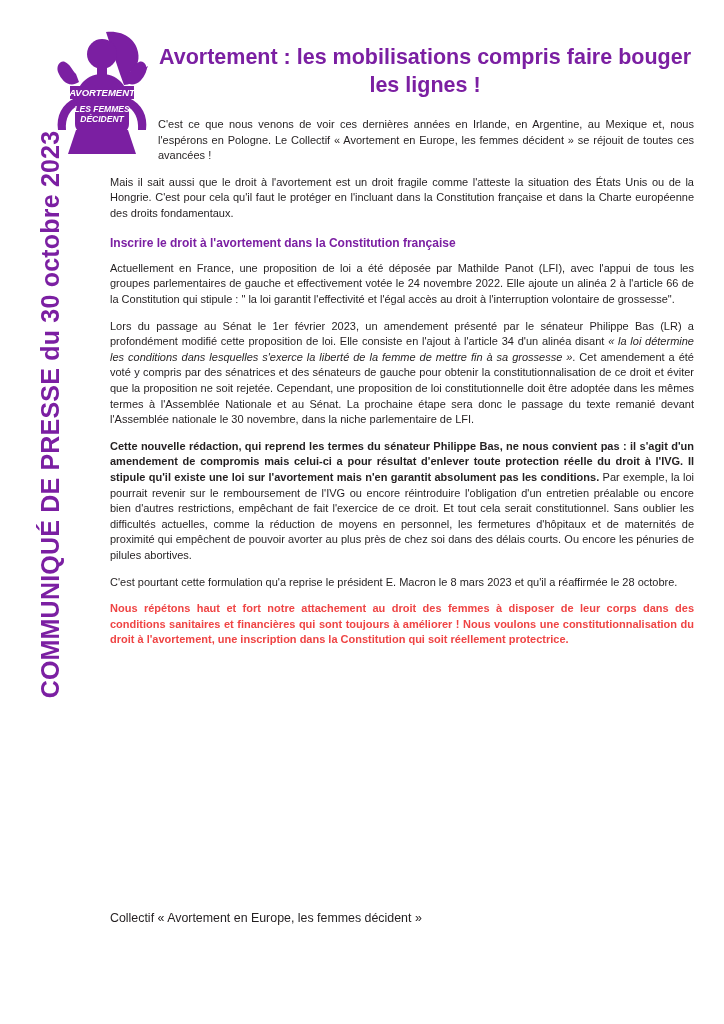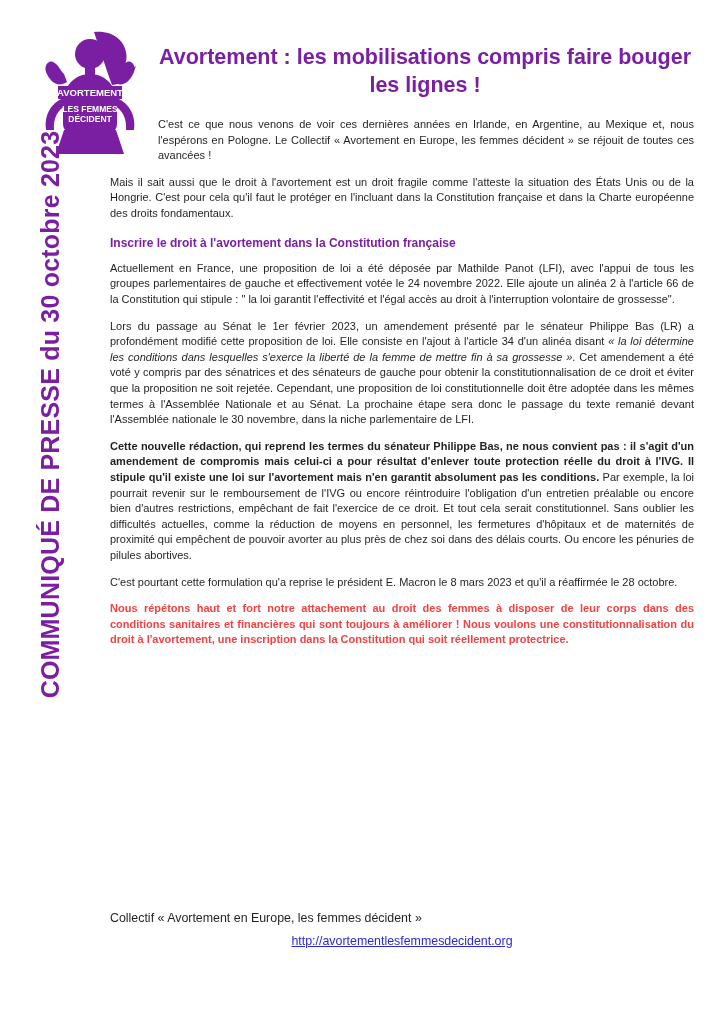--- a/index.html
+++ b/index.html
@@ -41,24 +41,25 @@
     font-size: 25px;
     font-weight: bold;
     color: #7b1fa2;
     letter-spacing: 0.2px;
     white-space: nowrap;
   }
 
   
   .logo {
     position: absolute;
-    left: 20px;
+    left: 32px;
     top: 26px;
     width: 134px;
     height: 134px;
+    font-style: italic;
   }
   .logo svg { display: block; }
 
   
   .content {
     position: absolute;
     left: 110px;
     top: 44px;
     width: 584px;
   }
@@ -98,21 +99,21 @@
   .footer {
     position: absolute;
     left: 110px;
     top: 910px;
     width: 584px;
     text-align: center;
   }
   .footer .org {
     font-size: 12.4px;
     color: #231f20;
-    margin: 0 0 3px 0;
+    margin: 0 0 15px 0;
   }
   .footer .url {
     font-size: 12.4px;
     color: #2a2ad0;
     text-decoration: underline;
     margin: 0;
     display: inline-block;
   }
 </style>
 </head>
@@ -177,16 +178,15 @@
 
     <p>C'est pourtant cette formulation qu'a reprise le président E. Macron le 8 mars 2023 et qu'il a réaffirmée le 28 octobre.</p>
 
     <p class="purple-bold">Nous répétons haut et fort notre attachement au droit des femmes à disposer de leur corps dans des conditions sanitaires et financières qui sont toujours à améliorer ! Nous voulons une constitutionnalisation du droit à l'avortement, une inscription dans la Constitution qui soit réellement protectrice.</p>
 
 
   </div>
 
   <div class="footer">
     <p class="org">Collectif « Avortement en Europe, les femmes décident »</p>
-    <a class="url" href="#">http://avortementlesfemmesdecident.org</a>
   </div>
 
 </div>
 
 </body></html>

